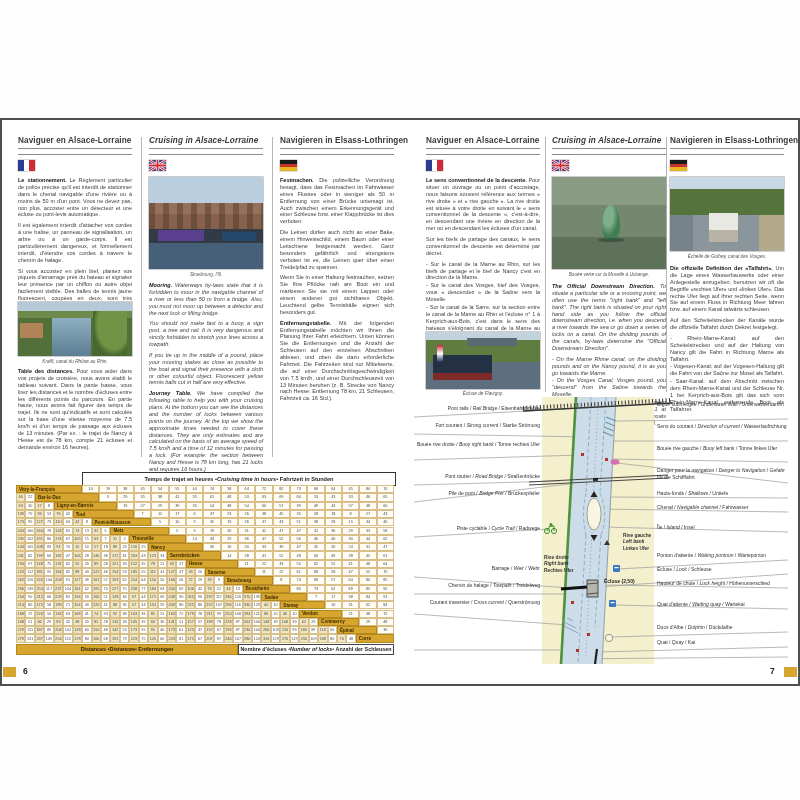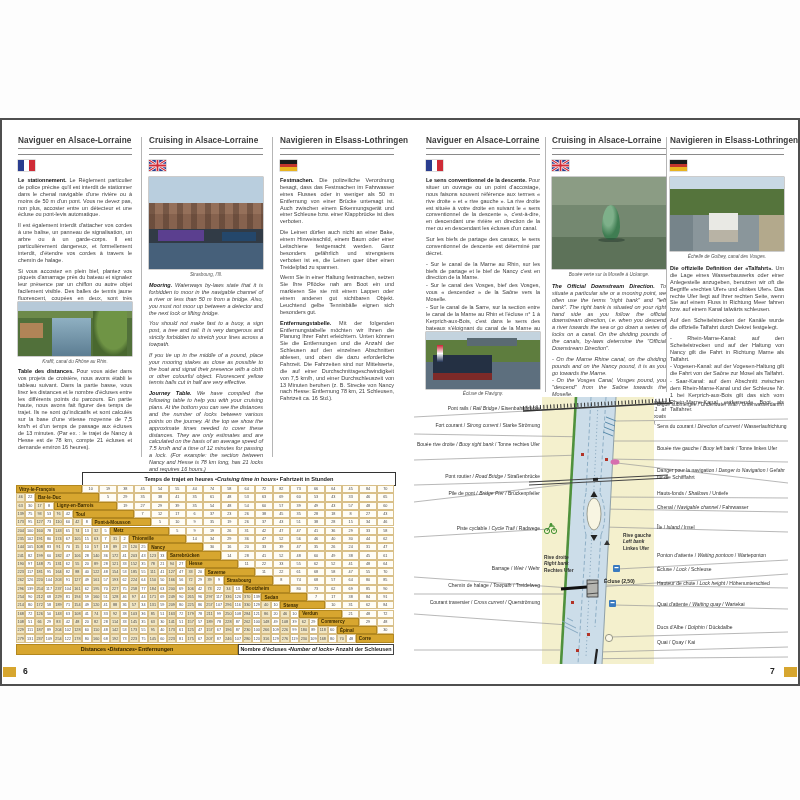--- a/index.html
+++ b/index.html
@@ -2,21 +2,21 @@
 <html><head>
 <meta charset="utf-8">
 <style>
   html,body{margin:0;padding:0;background:#ffffff;}
   .canvas{position:relative;width:800px;height:800px;background:#fdfdfd;overflow:hidden;
           font-family:"Liberation Sans",sans-serif;color:#3d3d3d;}
   .spread{position:absolute;left:0;top:118px;width:796px;height:564px;background:#ffffff;
           border:2px solid #4f4f4f;}
   .hdr{position:absolute;top:16px;}
   .hdr-title{font-size:8.2px;font-weight:bold;color:#3a3a3a;letter-spacing:.1px;white-space:nowrap;}
-  .hdr-title.it{}
+  .hdr-title.it{font-style:italic;}
   .hdr-rule{margin-top:3px;height:5px;border-top:1.8px solid #8a8a8a;border-bottom:1.8px solid #8a8a8a;}
   .flag{margin-top:5px;width:17px;height:11px;box-shadow:0 0 0 .5px #bbb;}
   .flag-fr{background:linear-gradient(90deg,#2a3d8f 0 33%,#fff 33% 66%,#cf2b37 66%);}
   .flag-de{background:linear-gradient(180deg,#1a1a1a 0 33%,#c3342c 33% 66%,#e8b320 66%);}
   .colblock{position:absolute;width:114px;text-align:justify;font-size:5.5px;line-height:1.25;}
   .colblock p{margin:0 0 4px 0;}
   .colblock p.tight{margin:0 0 1px 0;}
   .colblock b{color:#161616;}
   .colblock.en{font-style:italic;}
   .vrule{position:absolute;width:1px;background:#b5b5b5;}

